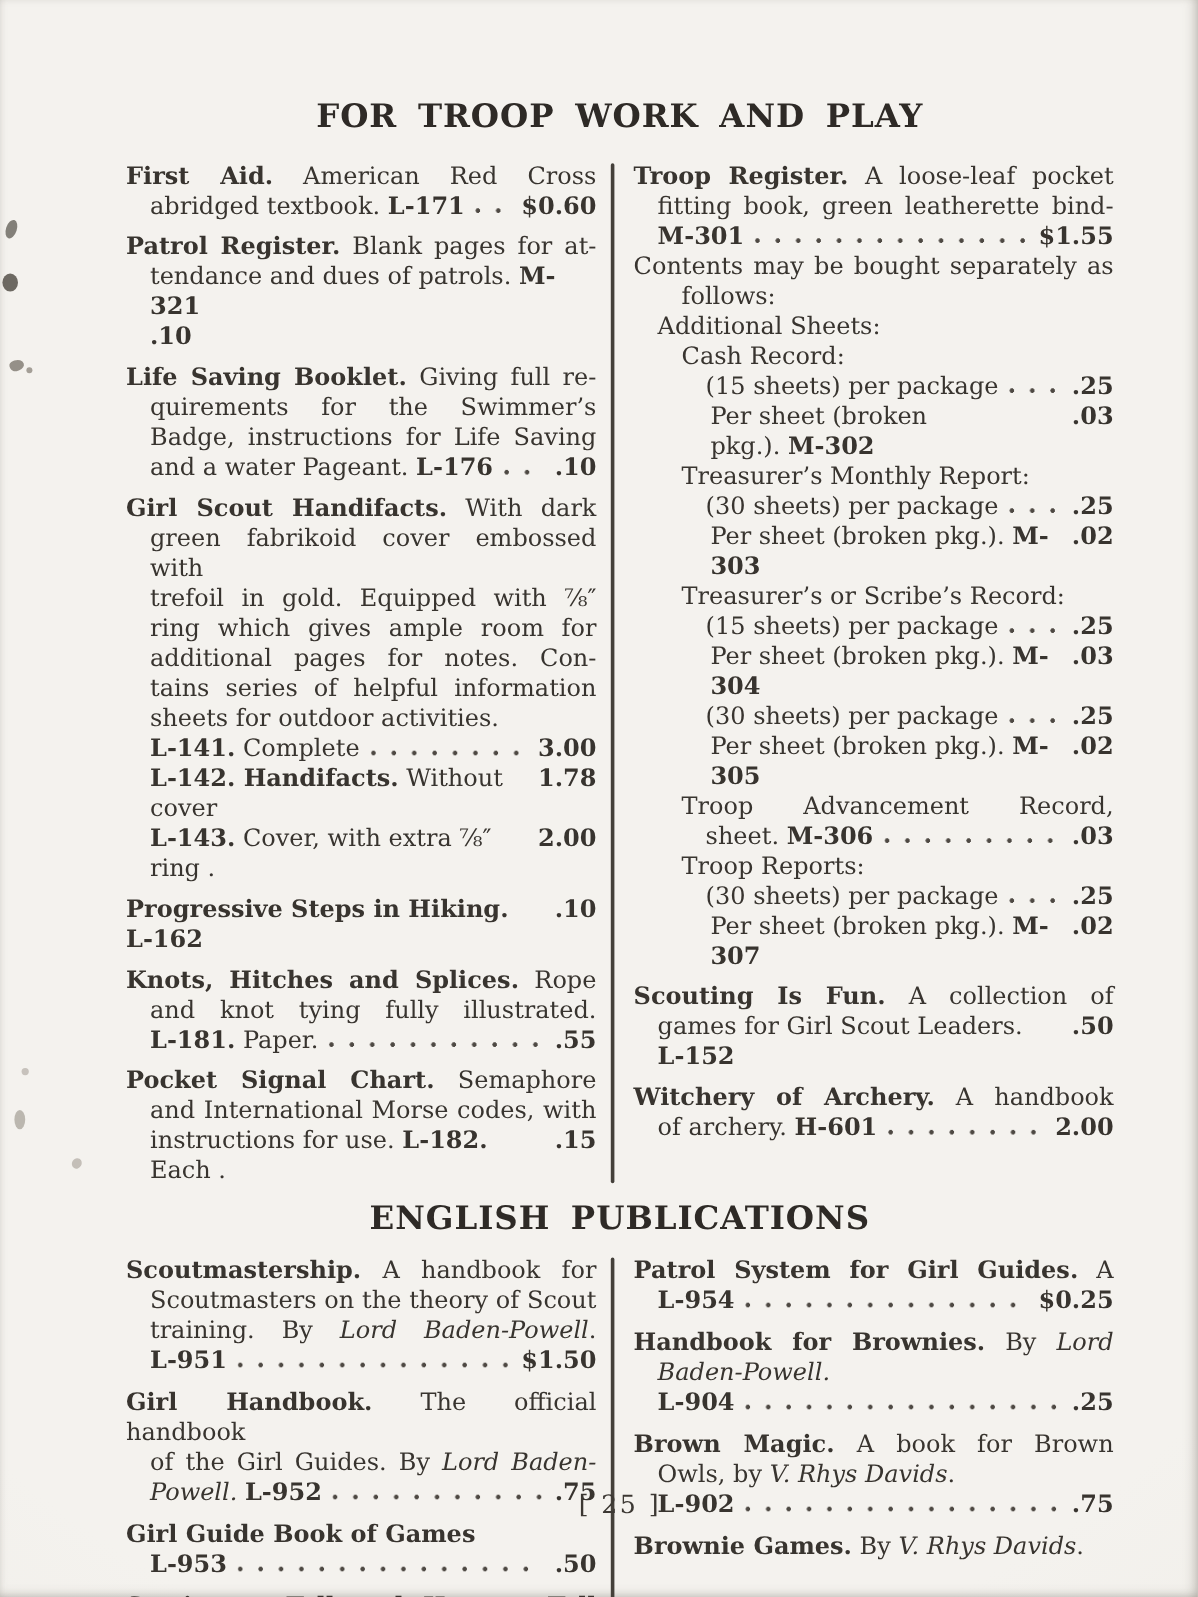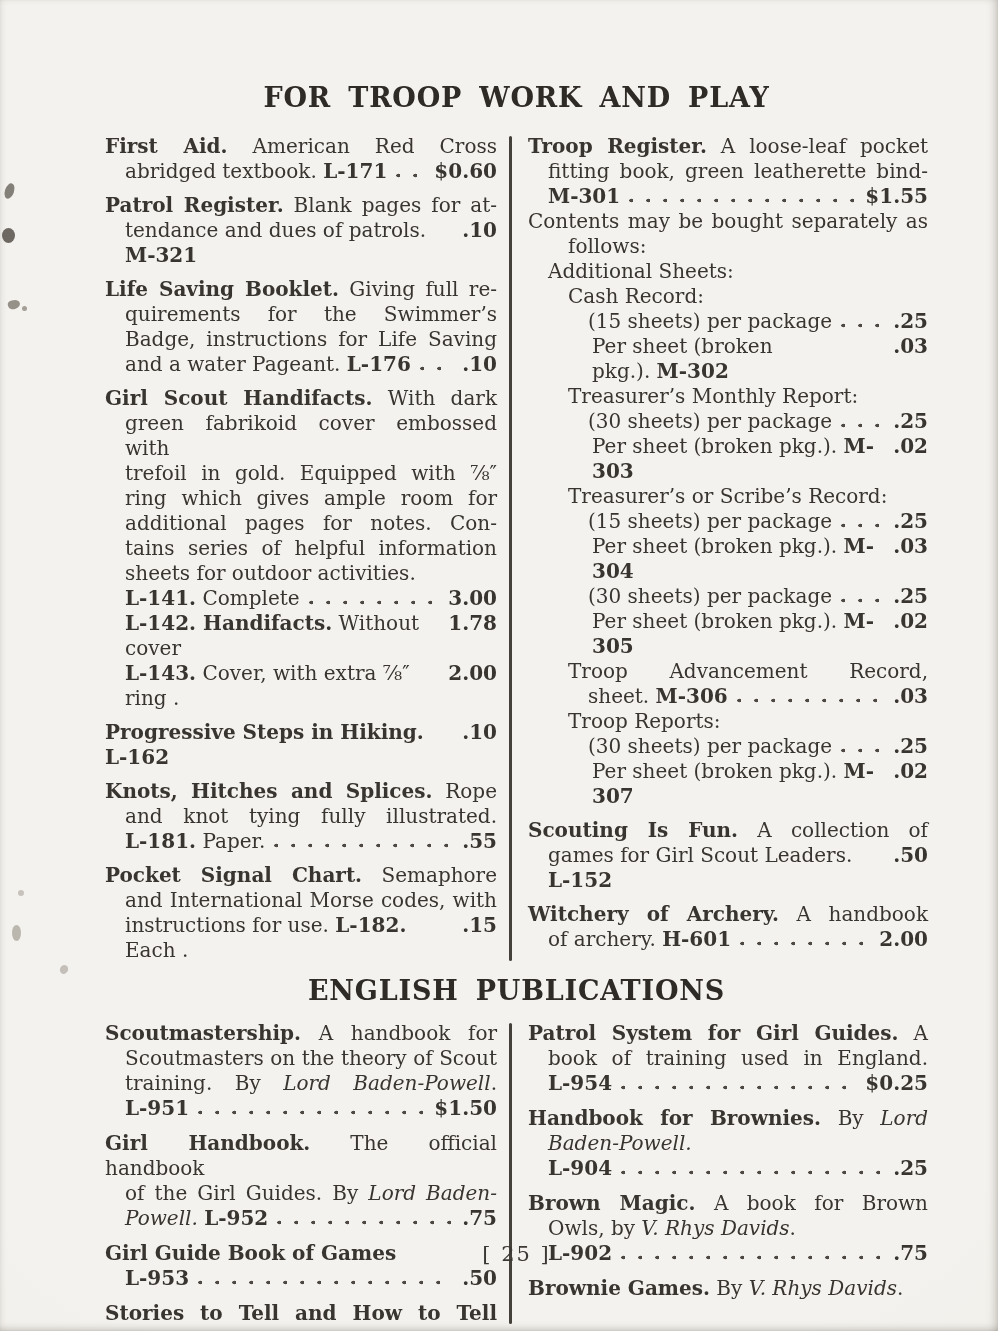--- a/index.html
+++ b/index.html
@@ -83,21 +83,21 @@
         <div class="entry">
           <div class="line j" style="padding-left: 0px;"><span class="lt"><span class="b">First Aid.</span><span class="n"> American Red Cross</span></span></div>
           <div class="line pl" style="padding-left: 20px;">
             <span class="lt"><span class="n">abridged textbook. </span><span class="b">L-171</span></span>
             <span class="leader"></span>
             <span class="price">$0.60</span>
           </div>
         </div>
         <div class="entry">
           <div class="line j" style="padding-left: 0px;"><span class="lt"><span class="b">Patrol Register.</span><span class="n"> Blank pages for at-</span></span></div>
-          <div class="line pl" style="padding-left: 20px;">
+          <div class="line pl" style="padding-left: 20px; flex-direction: column;">
             <span class="lt"><span class="n">tendance and dues of patrols. </span><span class="b">M-321</span></span>
             <span class="gap"></span>
             <span class="price">.10</span>
           </div>
         </div>
         <div class="entry">
           <div class="line j" style="padding-left: 0px;"><span class="lt"><span class="b">Life Saving Booklet.</span><span class="n"> Giving full re-</span></span></div>
           <div class="line j" style="padding-left: 20px;"><span class="lt"><span class="n">quirements for the Swimmer’s</span></span></div>
           <div class="line j" style="padding-left: 20px;"><span class="lt"><span class="n">Badge, instructions for Life Saving</span></span></div>
           <div class="line pl" style="padding-left: 20px;">
@@ -283,21 +283,20 @@
           </div>
         </div>
         <div class="entry">
           <div class="line j" style="padding-left: 0px;"><span class="lt"><span class="b">Stories to Tell and How to Tell</span></span></div>
         </div>
       </div>
     <div class="divider"></div>
     <div class="col right">
         <div class="entry">
           <div class="line j" style="padding-left: 0px;"><span class="lt"><span class="b">Patrol System for Girl Guides.</span><span class="n"> A</span></span></div>
-          <div class="line j" style="padding-left: 20px;"><span class="lt"><span class="n">book of training used in England.</span></span></div>
           <div class="line pl" style="padding-left: 20px;">
             <span class="lt"><span class="b">L-954</span></span>
             <span class="leader"></span>
             <span class="price">$0.25</span>
           </div>
         </div>
         <div class="entry">
           <div class="line j" style="padding-left: 0px;"><span class="lt"><span class="b">Handbook for Brownies.</span><span class="n"> By </span><span class="i">Lord</span></span></div>
           <div class="line" style="padding-left: 20px;"><span class="lt"><span class="i">Baden-Powell.</span></span></div>
           <div class="line pl" style="padding-left: 20px;">

